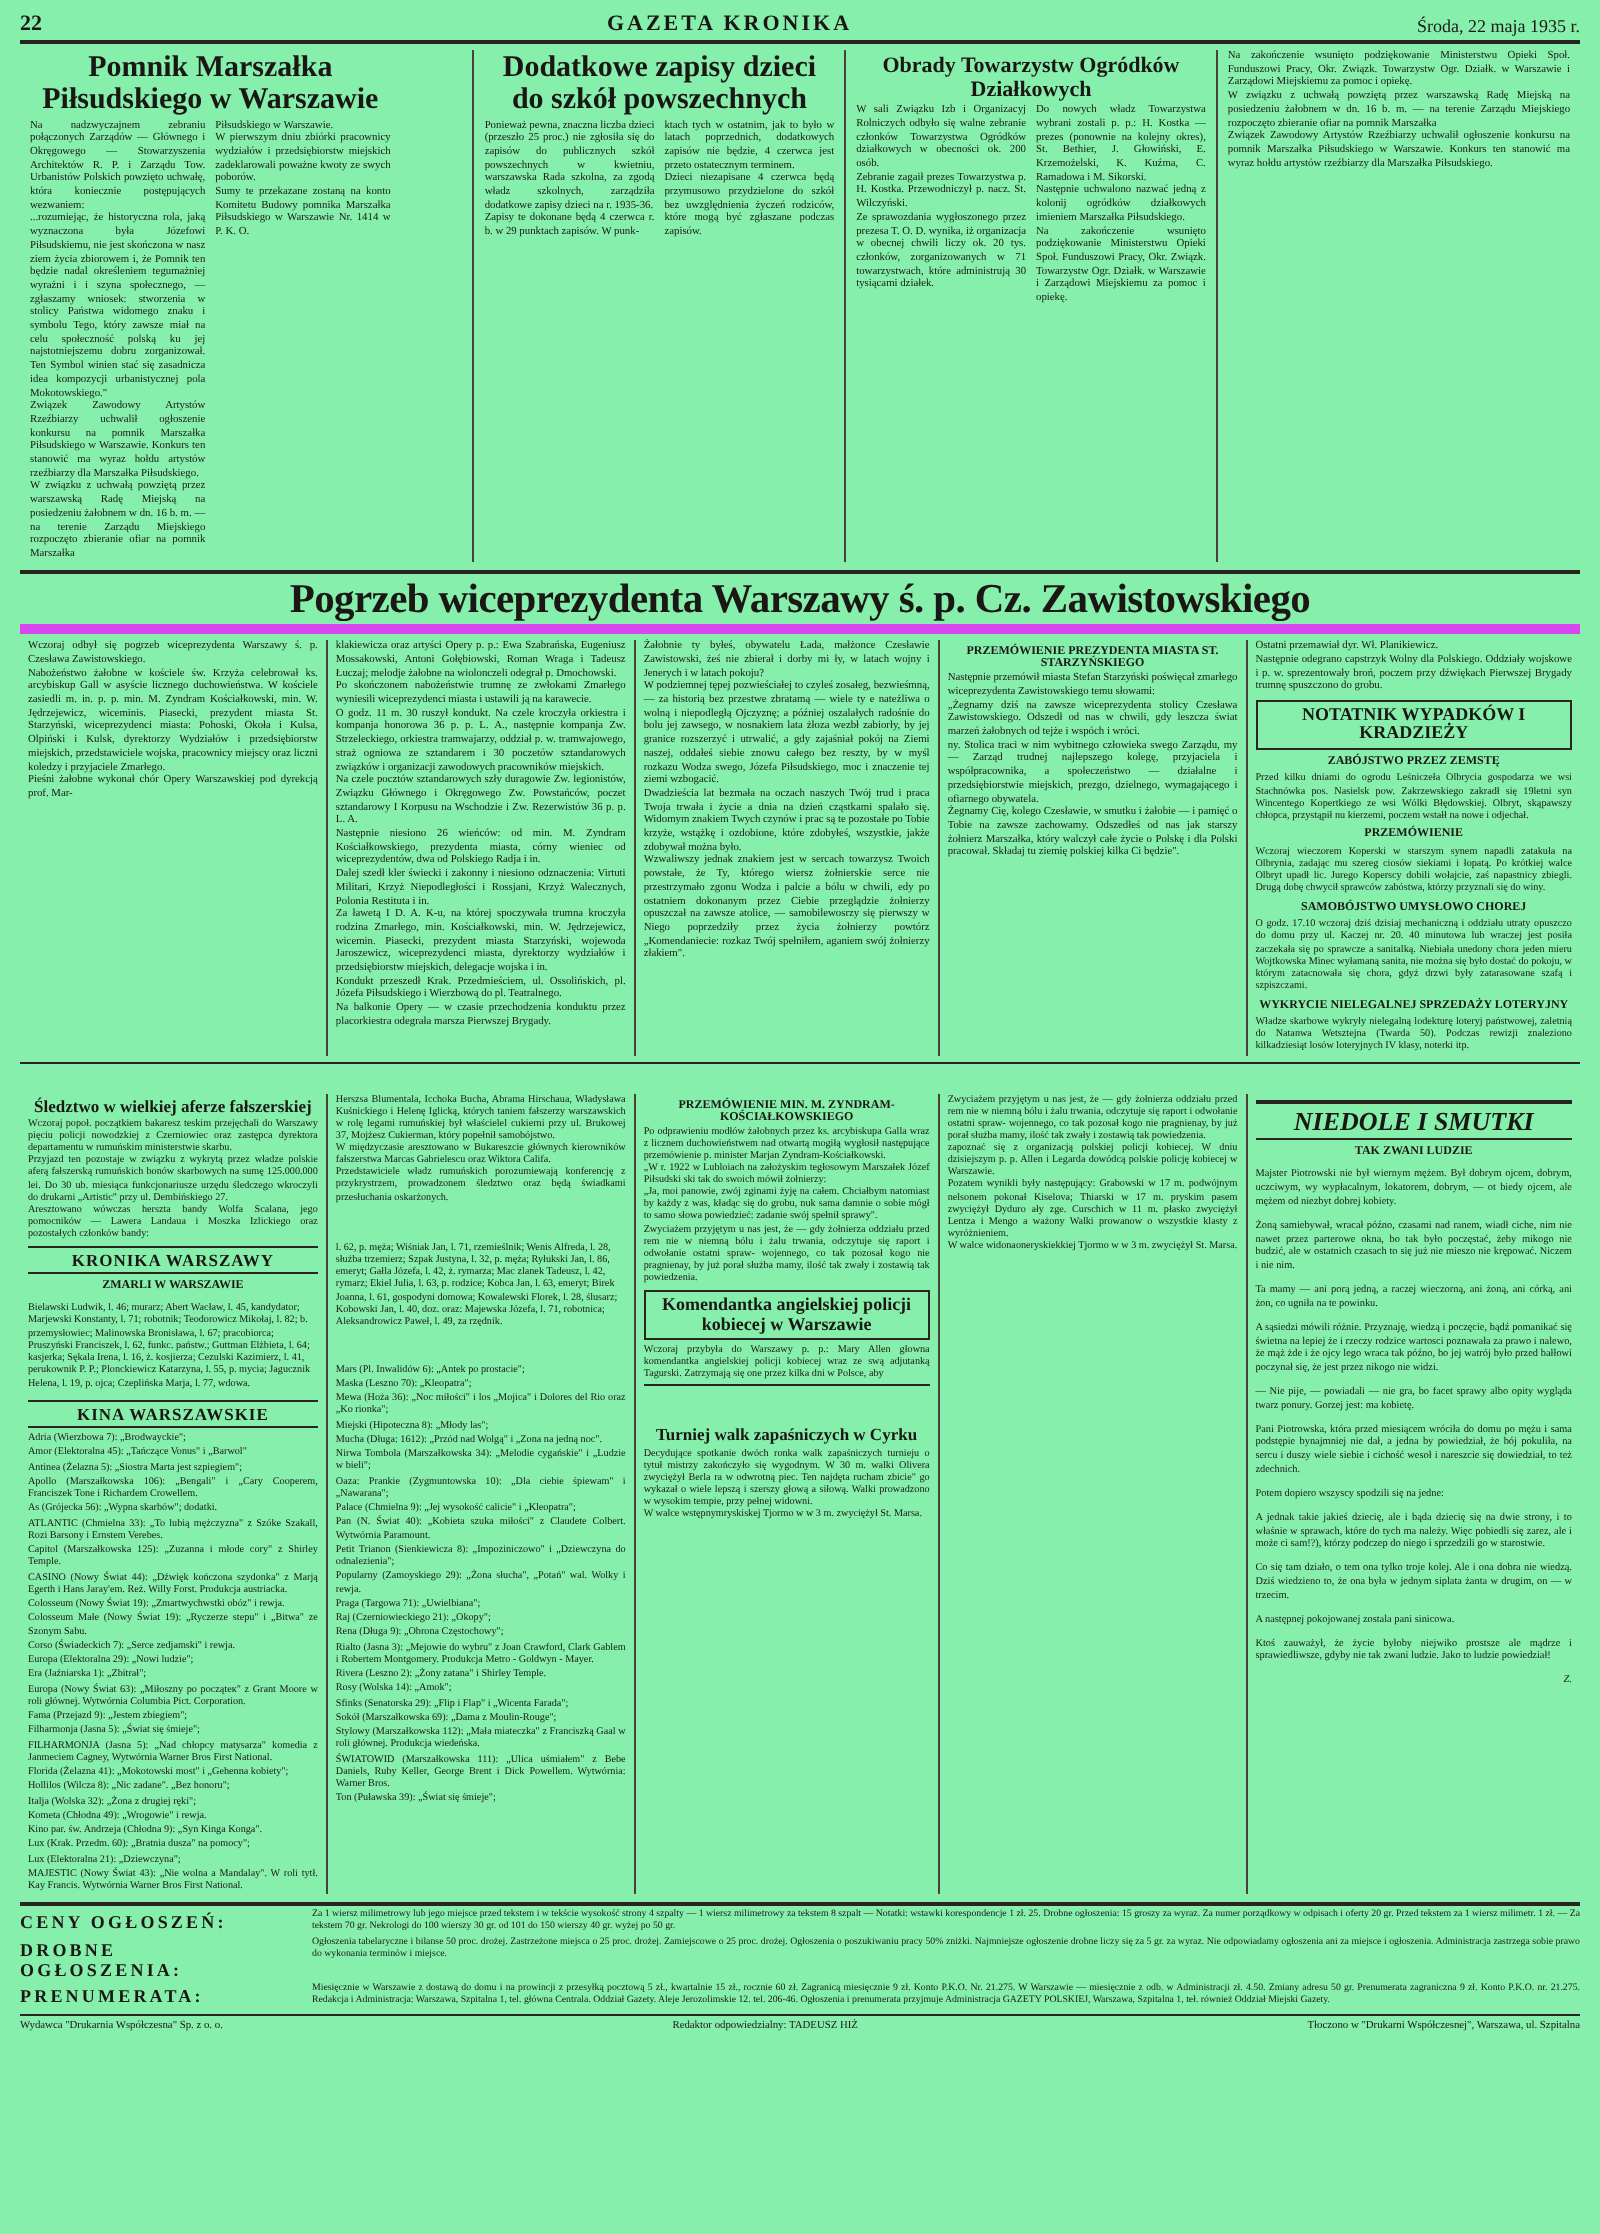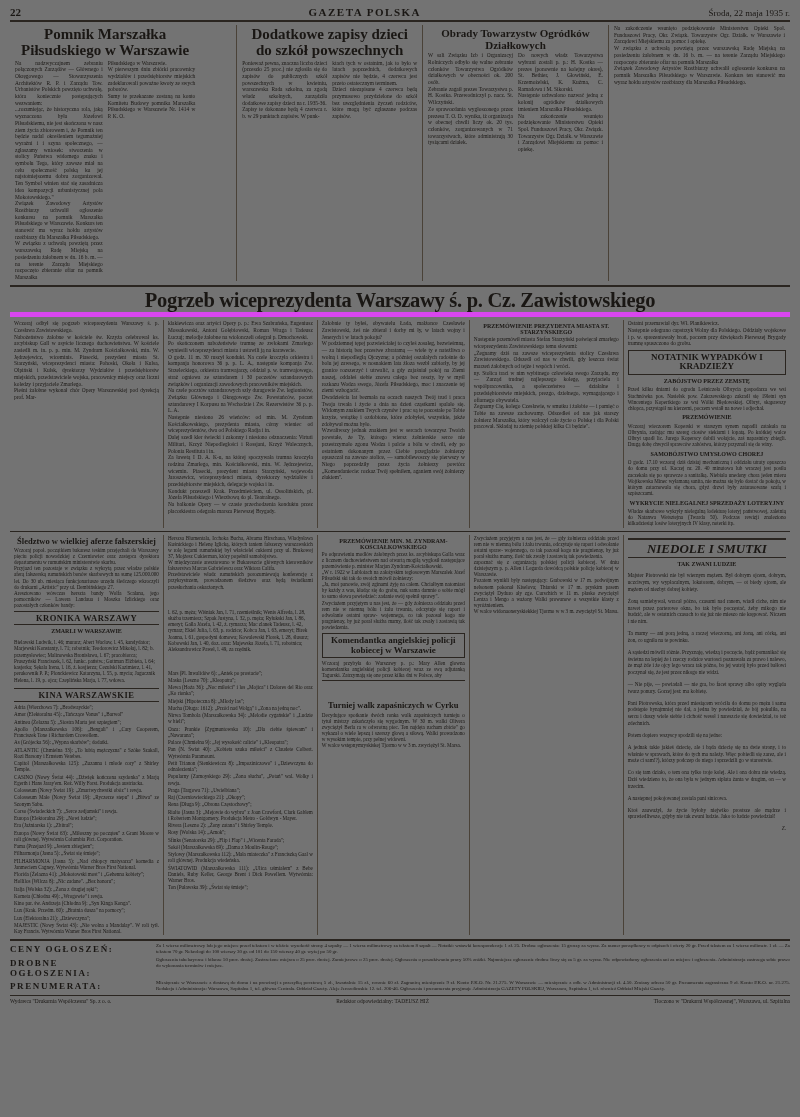--- a/index.html
+++ b/index.html
@@ -3,21 +3,21 @@
 <meta charset="utf-8">
 <style>
   html, body {
     margin: 0;
     padding: 0;
     background: #b8b4a8;
   }
   .page {
     width: 800px;
     height: 1117px;
-    background: #737373;
+    background: #86efac;
     position: relative;
     margin: 0 auto;
     font-family: "Liberation Serif", serif;
     color: #1a1714;
     overflow: hidden;
     box-sizing: border-box;
     padding: 6px 10px;
   }
   
   .masthead {
@@ -101,21 +101,21 @@
   .mainrow { display: flex; }
   .mainrow > .mcol { padding: 0 4px; }
   .mainrow > .mcol + .mcol { border-left: 1px solid #4a4238; }
   .m1 { width: 152px; }
   .m2 { width: 152px; }
   .m3 { width: 150px; }
   .m4 { width: 152px; }
   .m5 { width: 166px; }
 
   
-  .lower { display: flex; margin-top: 3px; justify-content: flex-end; }
+  .lower { display: flex; margin-top: 15px; }
   .lower > .lcol { padding: 0 4px; }
   .lower > .lcol + .lcol { border-left: 1px solid #4a4238; }
   .l1 { width: 152px; }
   .l2 { width: 152px; }
   .l3 { width: 150px; }
   .l4 { width: 152px; }
   .l5 { width: 166px; }
 
   .boxhead {
     border: 1px solid #2a2520;
@@ -168,21 +168,21 @@
   .poem { font-size: 5.2px; line-height: 1.3; text-align: justify; }
   .signature { text-align: right; font-style: italic; font-size: 5.2px; }
 </style>
 </head>
 <body>
 
 <div class="page">
 
   <div class="masthead">
     <div class="pageno">22</div>
-    <div class="title">GAZETA POLSKA</div>
+    <div class="title">GAZETA KRONIKA</div>
     <div class="edge" style="width:auto;">Środa, 22 maja 1935 r.</div>
   </div>
 
   <div class="toprow">
 
     <div class="col c1">
       <div class="hl-1">Pomnik Marszałka Piłsudskiego w Warszawie</div>
       <div class="twocolsplit">
         <div>
           <p class="bodytext">Na nadzwyczajnem zebraniu połączonych Zarządów — Głównego i Okręgowego — Stowarzyszenia Architektów R. P. i Zarządu Tow. Urbanistów Polskich powzięto uchwałę, która koniecznie postępujących wezwaniem:</p>

